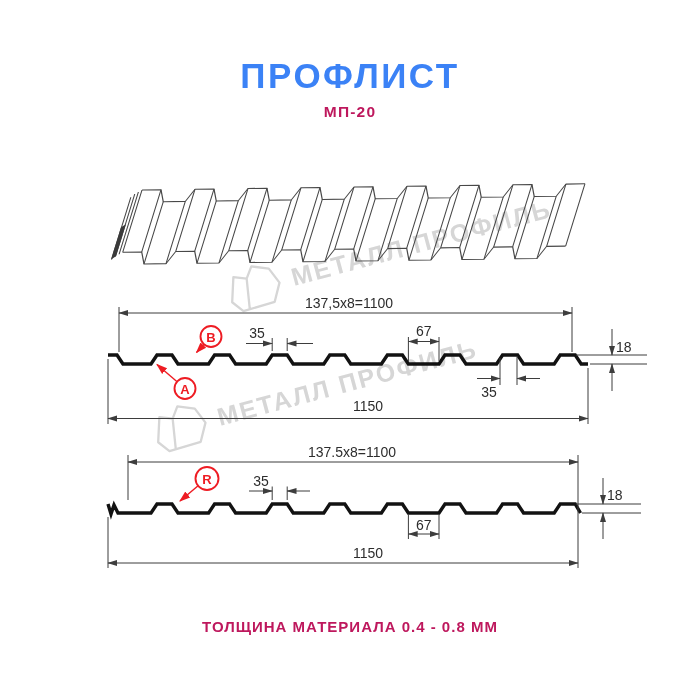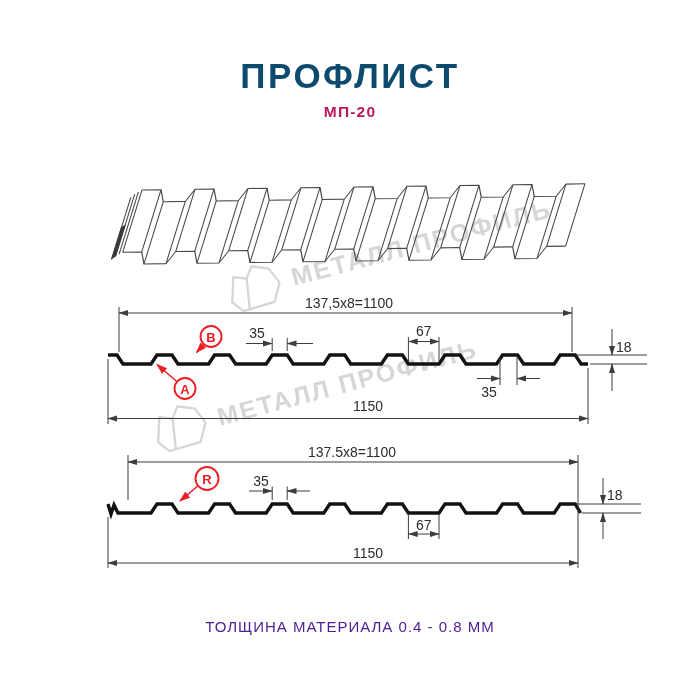--- a/index.html
+++ b/index.html
@@ -1,22 +1,22 @@
 <!DOCTYPE html>
 <html style="--red: #ee1c23; --ink: #121212; --dimline: #3d3d3d; --sheet: #484848; --watermark: #d6d6d6;"><head>
 <meta charset="utf-8">
 <style>
   html,body{margin:0;padding:0;background:#fff;}
   .page{position:relative;width:700px;height:700px;background:#ffffff;overflow:hidden;
         font-family:"Liberation Sans","DejaVu Sans",sans-serif;}
   .hdr{position:absolute;left:0;top:56px;width:700px;text-align:center;z-index:3;}
-  .title{font-size:35px;font-weight:700;letter-spacing:2.5px;color:#0c4a6e;margin:0;}
+  .title{font-size:35px;font-weight:700;letter-spacing:2.5px;color:#3b82f6;margin:0;}
   .subtitle{margin-top:7px;font-size:15.5px;font-weight:700;letter-spacing:1.2px;color:#be185d;}
   .footer{position:absolute;left:0;top:618px;width:700px;text-align:center;z-index:3;
-          font-size:15px;font-weight:400;letter-spacing:1px;color:#4c1d95;}
+          font-size:15px;font-weight:700;letter-spacing:1px;color:#be185d;}
   .wm{position:absolute;z-index:1;display:flex;align-items:center;gap:10px;height:50px;
       transform:rotate(-15deg);transform-origin:0 50%;}
   .wm-text{font-size:25px;font-weight:700;letter-spacing:2px;color:var(--watermark);white-space:nowrap;}
   .wm-logo{flex:0 0 auto;}
   .wm-logo path{fill:none;stroke:var(--watermark);stroke-width:2.4;stroke-linejoin:round;}
   svg.draw{position:absolute;left:0;top:0;z-index:2;}
   .sheet path{fill:none;stroke:var(--sheet);stroke-width:1.1;stroke-linejoin:round;}
   .sheet .dark{fill:#3a3a3a;stroke:none;}
   .kpath{fill:none;stroke:var(--ink);stroke-width:3.4;stroke-linejoin:miter;}
   .dim{stroke:var(--dimline);stroke-width:1;fill:none;}

